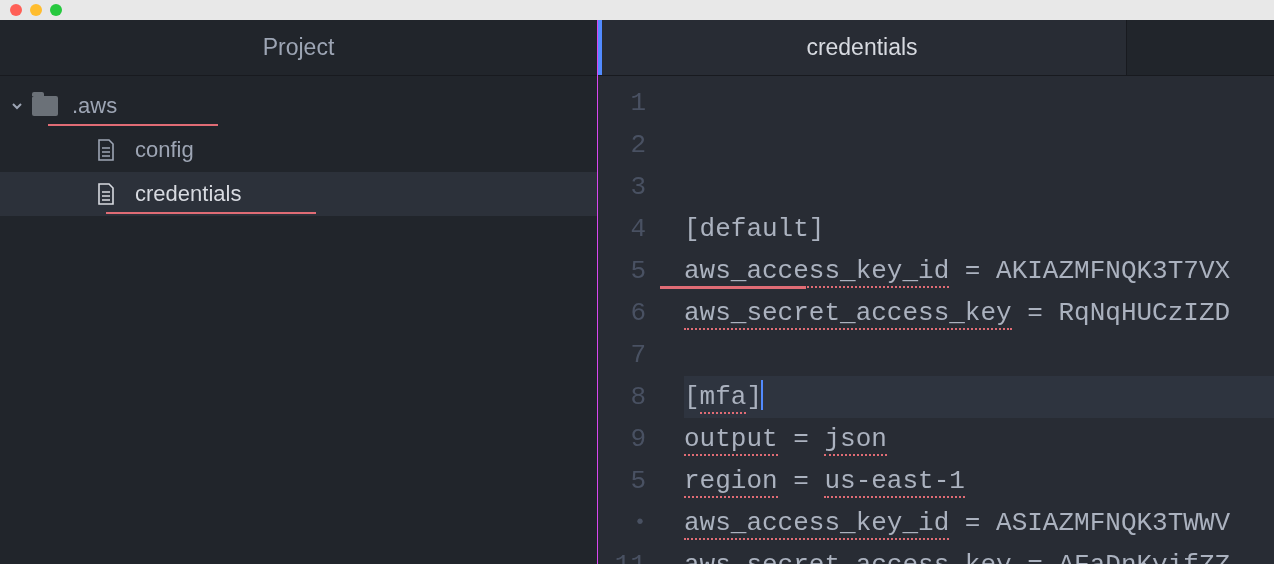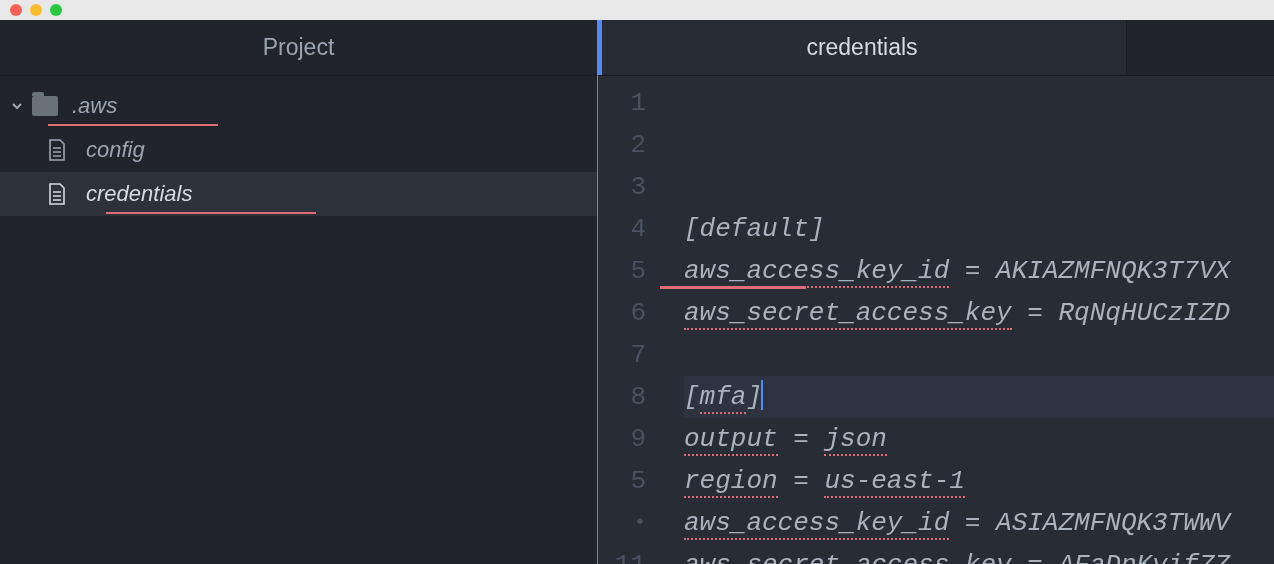--- a/index.html
+++ b/index.html
@@ -46,37 +46,36 @@
       height: 56px;
       display: flex;
       align-items: center;
       justify-content: center;
       font-size: 23px;
       color: #9da5b4;
       border-bottom: 1px solid #181a1f;
     }
     .tree {
       padding-top: 8px;
-      font-style: italic;
     }
     .tree-item {
       display: flex;
       align-items: center;
       height: 44px;
       padding-left: 8px;
       cursor: pointer;
       position: relative;
       font-size: 22px;
       color: #9da5b4;
     }
     .tree-item.folder {
       padding-left: 8px;
     }
     .tree-item.file {
-      padding-left: 46px;
+      padding-left: 95px;
     }
     .tree-item.active {
       background: #2c313a;
       color: #d7dae0;
     }
     .chevron {
       width: 18px;
       display: flex;
       justify-content: center;
       color: #9da5b4;
@@ -171,21 +170,20 @@
     }
     .gutter .dot {
       font-size: 20px;
     }
     .code {
       flex: 1;
       color: #abb2bf;
       white-space: pre;
       position: relative;
       padding-left: 24px;
-      font-style: italic;
     }
     .code-line {
       height: 42px;
       position: relative;
     }
     .code-line.current {
       background: rgba(153,187,255,0.06);
     }
     .spell-err {
       border-bottom: 2px dotted #e06c75;

